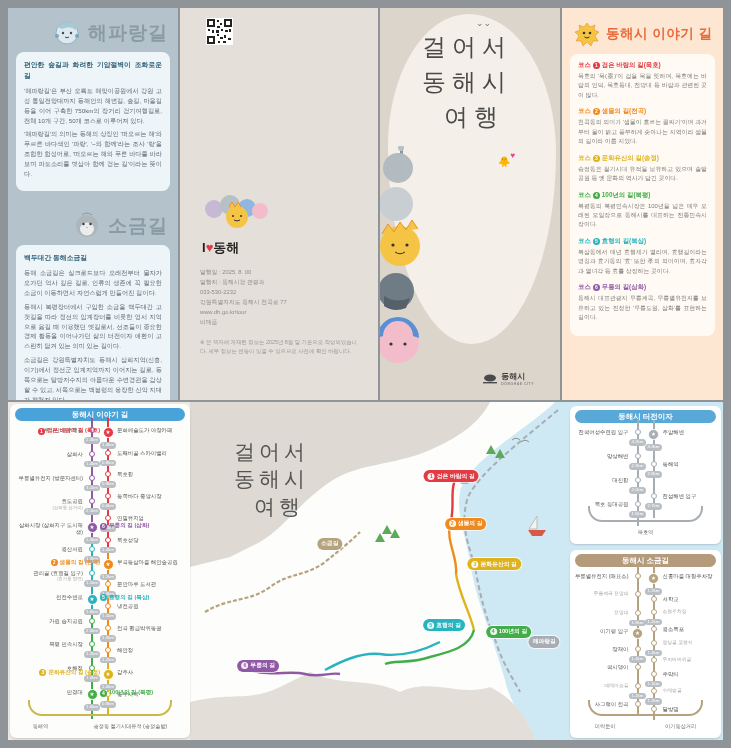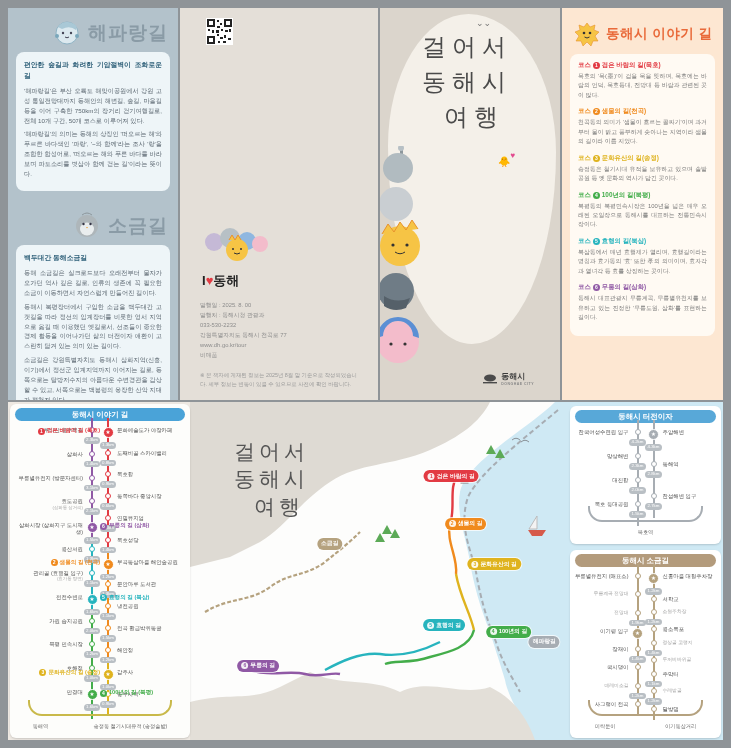--- a/index.html
+++ b/index.html
@@ -13,21 +13,21 @@
   .p-cover{width:180px;background:#dbd5cc;}
   .p-right{width:161px;background:#fde7d2;}
   .trail-head{display:flex;align-items:flex-end;justify-content:flex-end;gap:6px;padding:10px 10px 2px 10px;}
   .trail-title{font-size:19px;font-weight:bold;color:#8a9ba6;letter-spacing:1px;}
   .mascot{flex:0 0 auto;}
   .tcard{background:#eef5f8;border-radius:8px;margin:4px 8px;padding:8px 8px;}
   .tcard .lead{font-size:6.8px;font-weight:bold;color:#2f6079;margin:0 0 4px 0;}
   .tcard p{font-size:6.2px;color:#5b6770;line-height:1.6;margin:0 0 4px 0;text-align:justify;}
   
   .qr{position:absolute;top:10px;left:26px;}
-  .mid-bottom{position:absolute;left:20px;bottom:11px;width:160px;}
+  .mid-bottom{position:absolute;left:20px;bottom:44px;width:160px;}
   .logo-line{font-size:13px;font-weight:bold;color:#222;margin:4px 0 10px 2px;}
   .logo-line .hrt{color:#e23b43;}
   .pub{font-size:5.8px;color:#8c8c8c;line-height:1.75;}
   .pub-note{font-size:5.4px;color:#9a9a9a;line-height:1.7;margin-top:10px;}
   
   .cloud{position:absolute;left:8px;top:6px;width:168px;height:330px;background:#f4f0e9;border-radius:48% 52% 50% 50%/40% 42% 58% 60%;}
   .cover-title{position:absolute;left:42px;top:22px;font-size:24px;line-height:1.45;color:#4a4a4a;font-weight:300;letter-spacing:6px;}
   .cover-title div:nth-child(3){padding-left:22px;}
   .char-stack{position:absolute;left:-6px;top:138px;}
   .duck{position:absolute;left:118px;top:148px;font-size:10px;}

